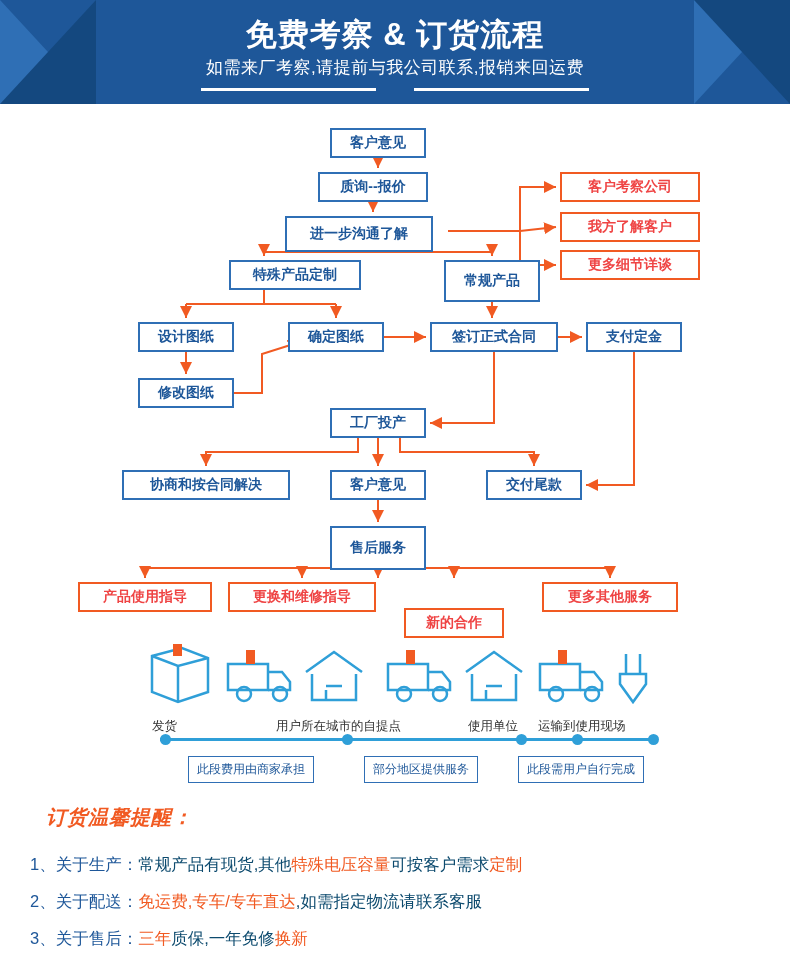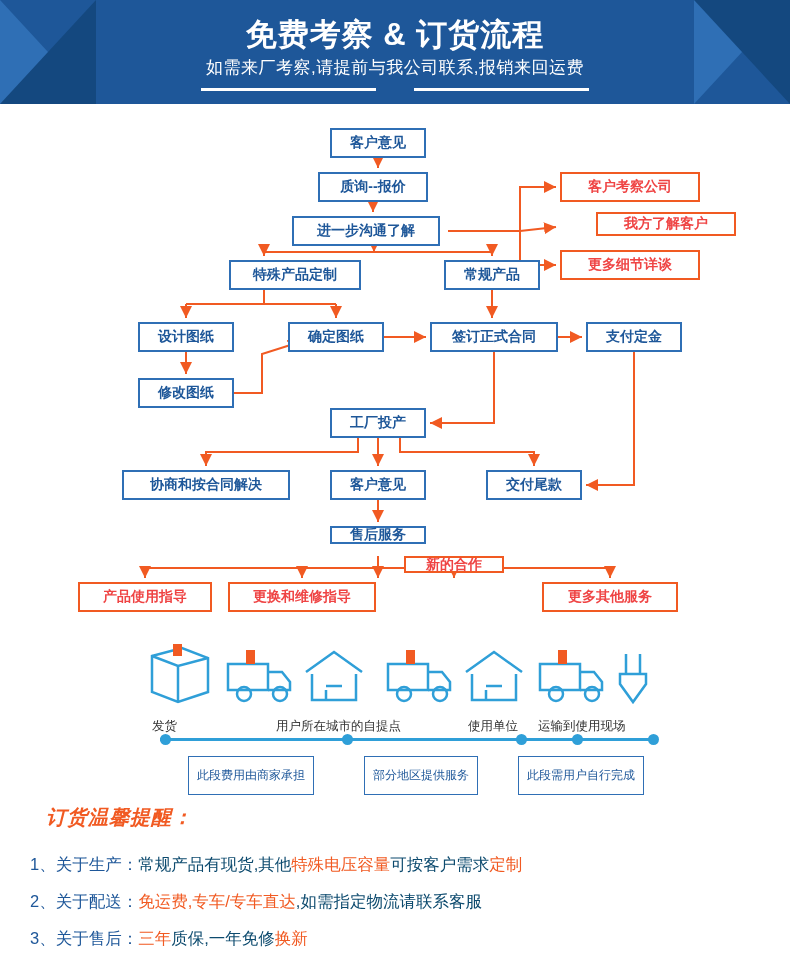--- a/index.html
+++ b/index.html
@@ -57,21 +57,21 @@
   .node.orange{border-color:#f15a22;color:#ef4444;}
   .svg-layer{position:absolute;top:0;left:0;width:790px;height:530px;}
 
   
   .delivery{position:absolute;top:634px;left:0;width:790px;height:160px;}
   .d-label{position:absolute;font-size:12.5px;color:#333;white-space:nowrap;}
   .track{position:absolute;left:160px;top:104px;width:494px;height:3px;background:#2f9fd8;}
   .dot{position:absolute;width:11px;height:11px;border-radius:50%;background:#2f9fd8;top:100px;}
   .seg-label{
     position:absolute;border:1px solid #2f6fb5;color:#1e5799;
-    font-size:12px;padding:10px 8px;background:#fff;white-space:nowrap;
+    font-size:12px;padding:4px 8px;background:#fff;white-space:nowrap;
   }
 
   
   .remind{position:absolute;top:794px;left:0;width:790px;height:170px;}
   .remind-title{
     position:absolute;top:10px;left:46px;
     font-size:20px;font-weight:bold;color:#f15a22;letter-spacing:1px;font-style:italic;
   }
   .remind-line{position:absolute;left:30px;font-size:16.5px;color:#1e5799;white-space:nowrap;}
   .remind-line .k{color:#1e5799;}
@@ -159,39 +159,39 @@
 
       <path d="M378,452 L378,464 L145,464 L145,474"></path>
       <path d="M378,452 L378,464 L302,464 L302,474"></path>
       <path d="M378,464 L378,474"></path>
       <path d="M378,464 L454,464 L454,474"></path>
       <path d="M378,464 L610,464 L610,474"></path>
     </g>
   </svg>
 <div class="node" style="left: 330px; top: 24px; width: 96px; height: 30px;">客户意见</div>
     <div class="node" style="left: 318px; top: 68px; width: 110px; height: 30px;">质询--报价</div>
-    <div class="node" style="left: 292px; top: 112px; width: 148px; height: 30px;">进一步沟通了解</div>
+    <div class="node" style="left: 285px; top: 112px; width: 148px; height: 36px;">进一步沟通了解</div>
     <div class="node orange" style="left: 560px; top: 68px; width: 140px; height: 30px;">客户考察公司</div>
-    <div class="node orange" style="left: 560px; top: 108px; width: 140px; height: 24px; margin-left: 36px;">我方了解客户</div>
+    <div class="node orange" style="left: 560px; top: 108px; width: 140px; height: 30px;">我方了解客户</div>
     <div class="node orange" style="left: 560px; top: 146px; width: 140px; height: 30px;">更多细节详谈</div>
     <div class="node" style="left: 198px; top: 156px; width: 132px; height: 30px; margin-left: 31px;">特殊产品定制</div>
-    <div class="node" style="left: 444px; top: 156px; width: 96px; height: 30px;">常规产品</div>
+    <div class="node" style="left: 444px; top: 156px; width: 96px; height: 42px;">常规产品</div>
     <div class="node" style="left: 138px; top: 218px; width: 96px; height: 30px;">设计图纸</div>
     <div class="node" style="left: 288px; top: 218px; width: 96px; height: 30px;">确定图纸</div>
     <div class="node" style="left: 430px; top: 218px; width: 128px; height: 30px;">签订正式合同</div>
     <div class="node" style="left: 586px; top: 218px; width: 96px; height: 30px;">支付定金</div>
     <div class="node" style="left: 138px; top: 274px; width: 96px; height: 30px;">修改图纸</div>
     <div class="node" style="left: 330px; top: 304px; width: 96px; height: 30px;">工厂投产</div>
     <div class="node" style="left: 122px; top: 366px; width: 168px; height: 30px;">协商和按合同解决</div>
     <div class="node" style="left: 330px; top: 366px; width: 96px; height: 30px;">客户意见</div>
     <div class="node" style="left: 486px; top: 366px; width: 96px; height: 30px;">交付尾款</div>
-    <div class="node" style="left: 330px; top: 422px; width: 96px; height: 18px;">售后服务</div>
+    <div class="node" style="left: 330px; top: 422px; width: 96px; height: 44px;">售后服务</div>
     <div class="node orange" style="left: 78px; top: 478px; width: 134px; height: 30px;">产品使用指导</div>
     <div class="node orange" style="left: 228px; top: 478px; width: 148px; height: 30px;">更换和维修指导</div>
-    <div class="node orange" style="left: 404px; top: 452px; width: 100px; height: 17px;">新的合作</div>
+    <div class="node orange" style="left: 404px; top: 504px; width: 100px; height: 30px;">新的合作</div>
     <div class="node orange" style="left: 542px; top: 478px; width: 136px; height: 30px;">更多其他服务</div>
   </div>
 
 <div class="delivery">
   <svg class="svg-layer" style="height:160px" viewBox="0 0 790 160">
     <g fill="none" stroke="#2f9fd8" stroke-width="2.5">
 
       <g>
         <path d="M152,22 L182,14 L208,24 L208,58 L178,68 L152,58 Z"></path>
         <path d="M152,22 L178,32 L208,24"></path>

